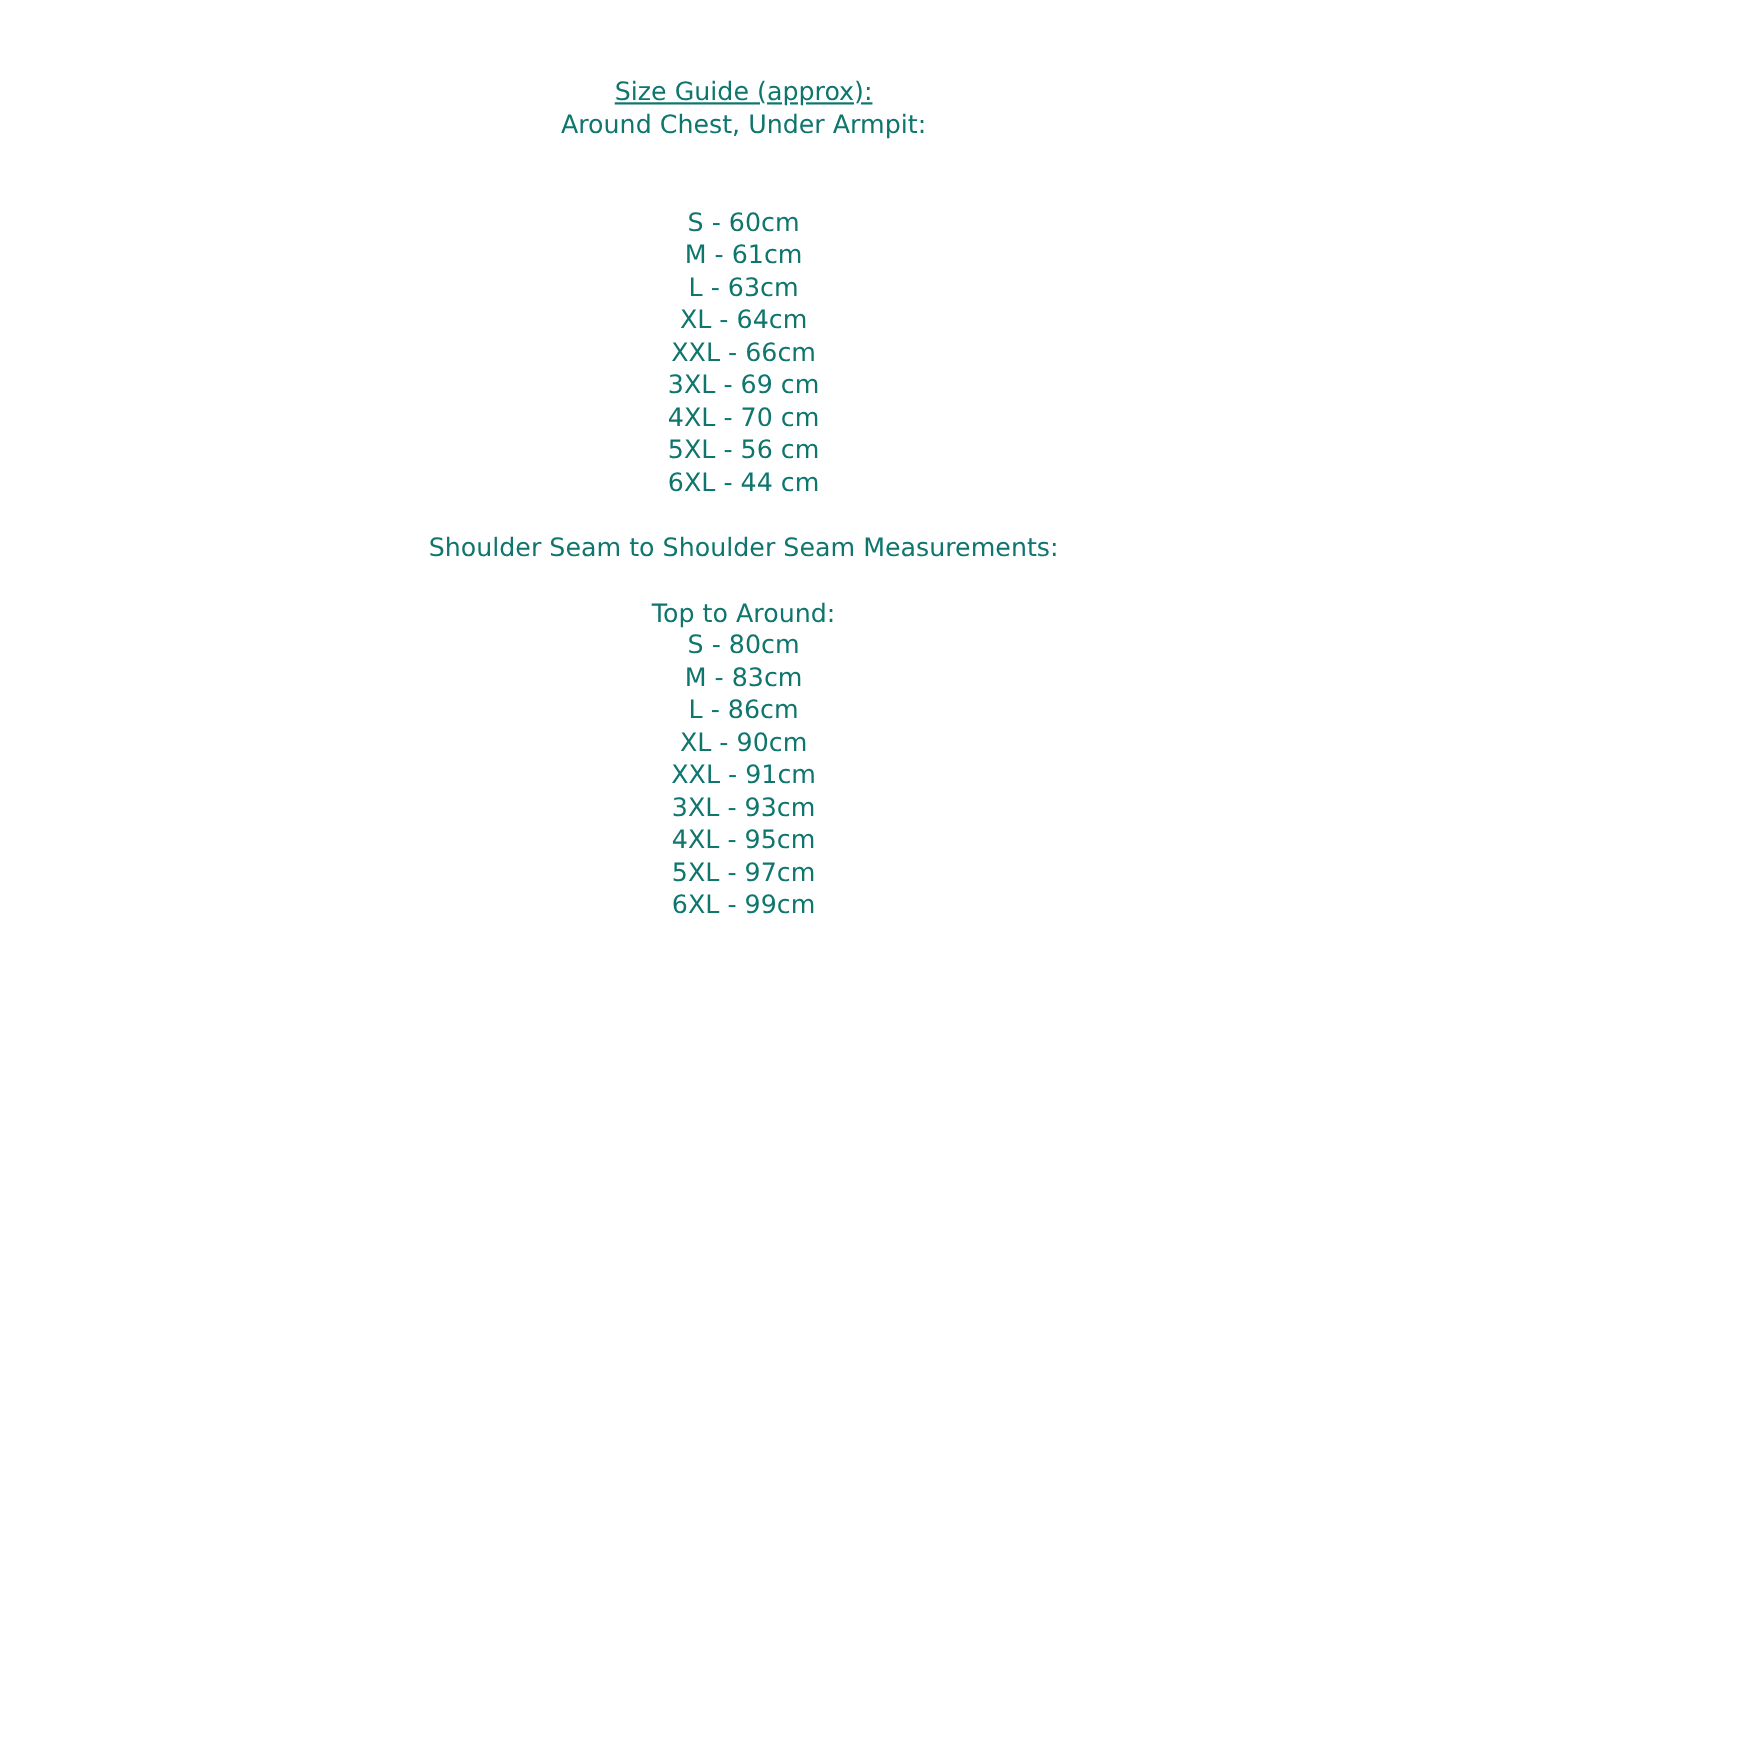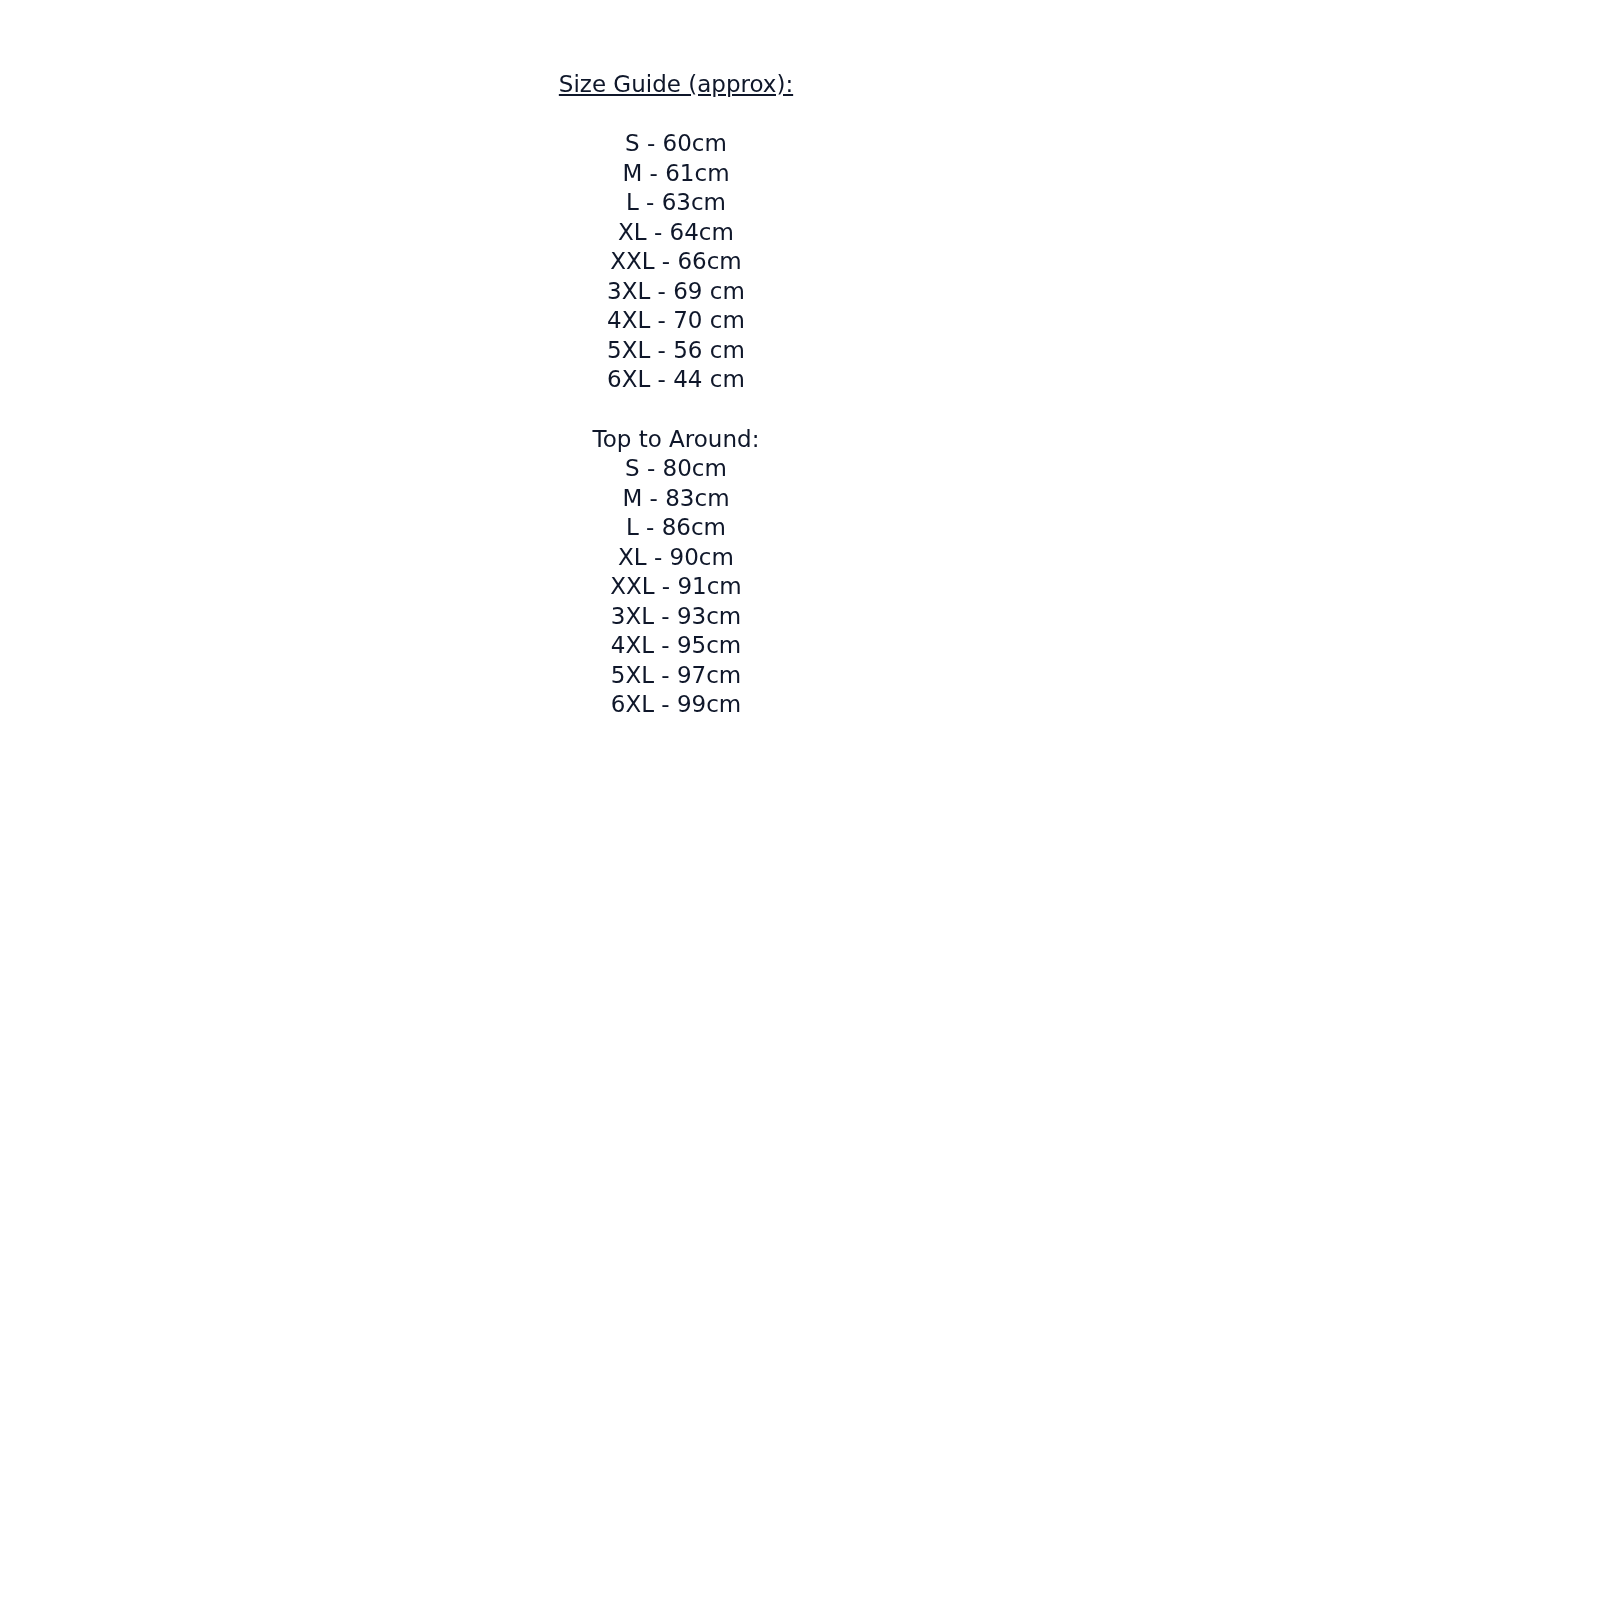--- a/index.html
+++ b/index.html
@@ -5,31 +5,33 @@
   * { margin: 0; padding: 0; box-sizing: border-box; }
   html, body { background: #ffffff; }
   .page {
     width: 1286px;
     height: 1600px;
     background: #ffffff;
     overflow: hidden;
     font-family: "DejaVu Sans", "Liberation Sans", sans-serif;
     font-size: 23px;
     line-height: 29.5px;
-    color: #0f172a;
+    color: #0f766e;
     text-align: center;
     padding-top: 70px;
     padding-left: 66px; 
   }
   .block { margin: 30px 0 0 0; }
   .block:first-child { margin-top: 0; }
   .title { text-decoration: underline; }
 </style>
 </head>
 <body>
 
 <div class="page">
   <p class="block title">Size Guide (approx):</p>
   <div id="sections">
+      <p class="block"><span>Around Chest, Under Armpit:</span></p>
       <p class="block"><br><span>S - 60cm</span><br><span>M - 61cm</span><br><span>L - 63cm</span><br><span>XL - 64cm</span><br><span>XXL - 66cm</span><br><span>3XL - 69 cm</span><br><span>4XL - 70 cm</span><br><span>5XL - 56 cm</span><br><span>6XL - 44 cm</span></p>
+      <p class="block"><span>Shoulder Seam to Shoulder Seam Measurements:</span></p>
       <p class="block"><span>Top to Around:</span><br><span>S - 80cm</span><br><span>M - 83cm</span><br><span>L - 86cm</span><br><span>XL - 90cm</span><br><span>XXL - 91cm</span><br><span>3XL - 93cm</span><br><span>4XL - 95cm</span><br><span>5XL - 97cm</span><br><span>6XL - 99cm</span></p>
     </div>
 </div>
 
 </body></html>

